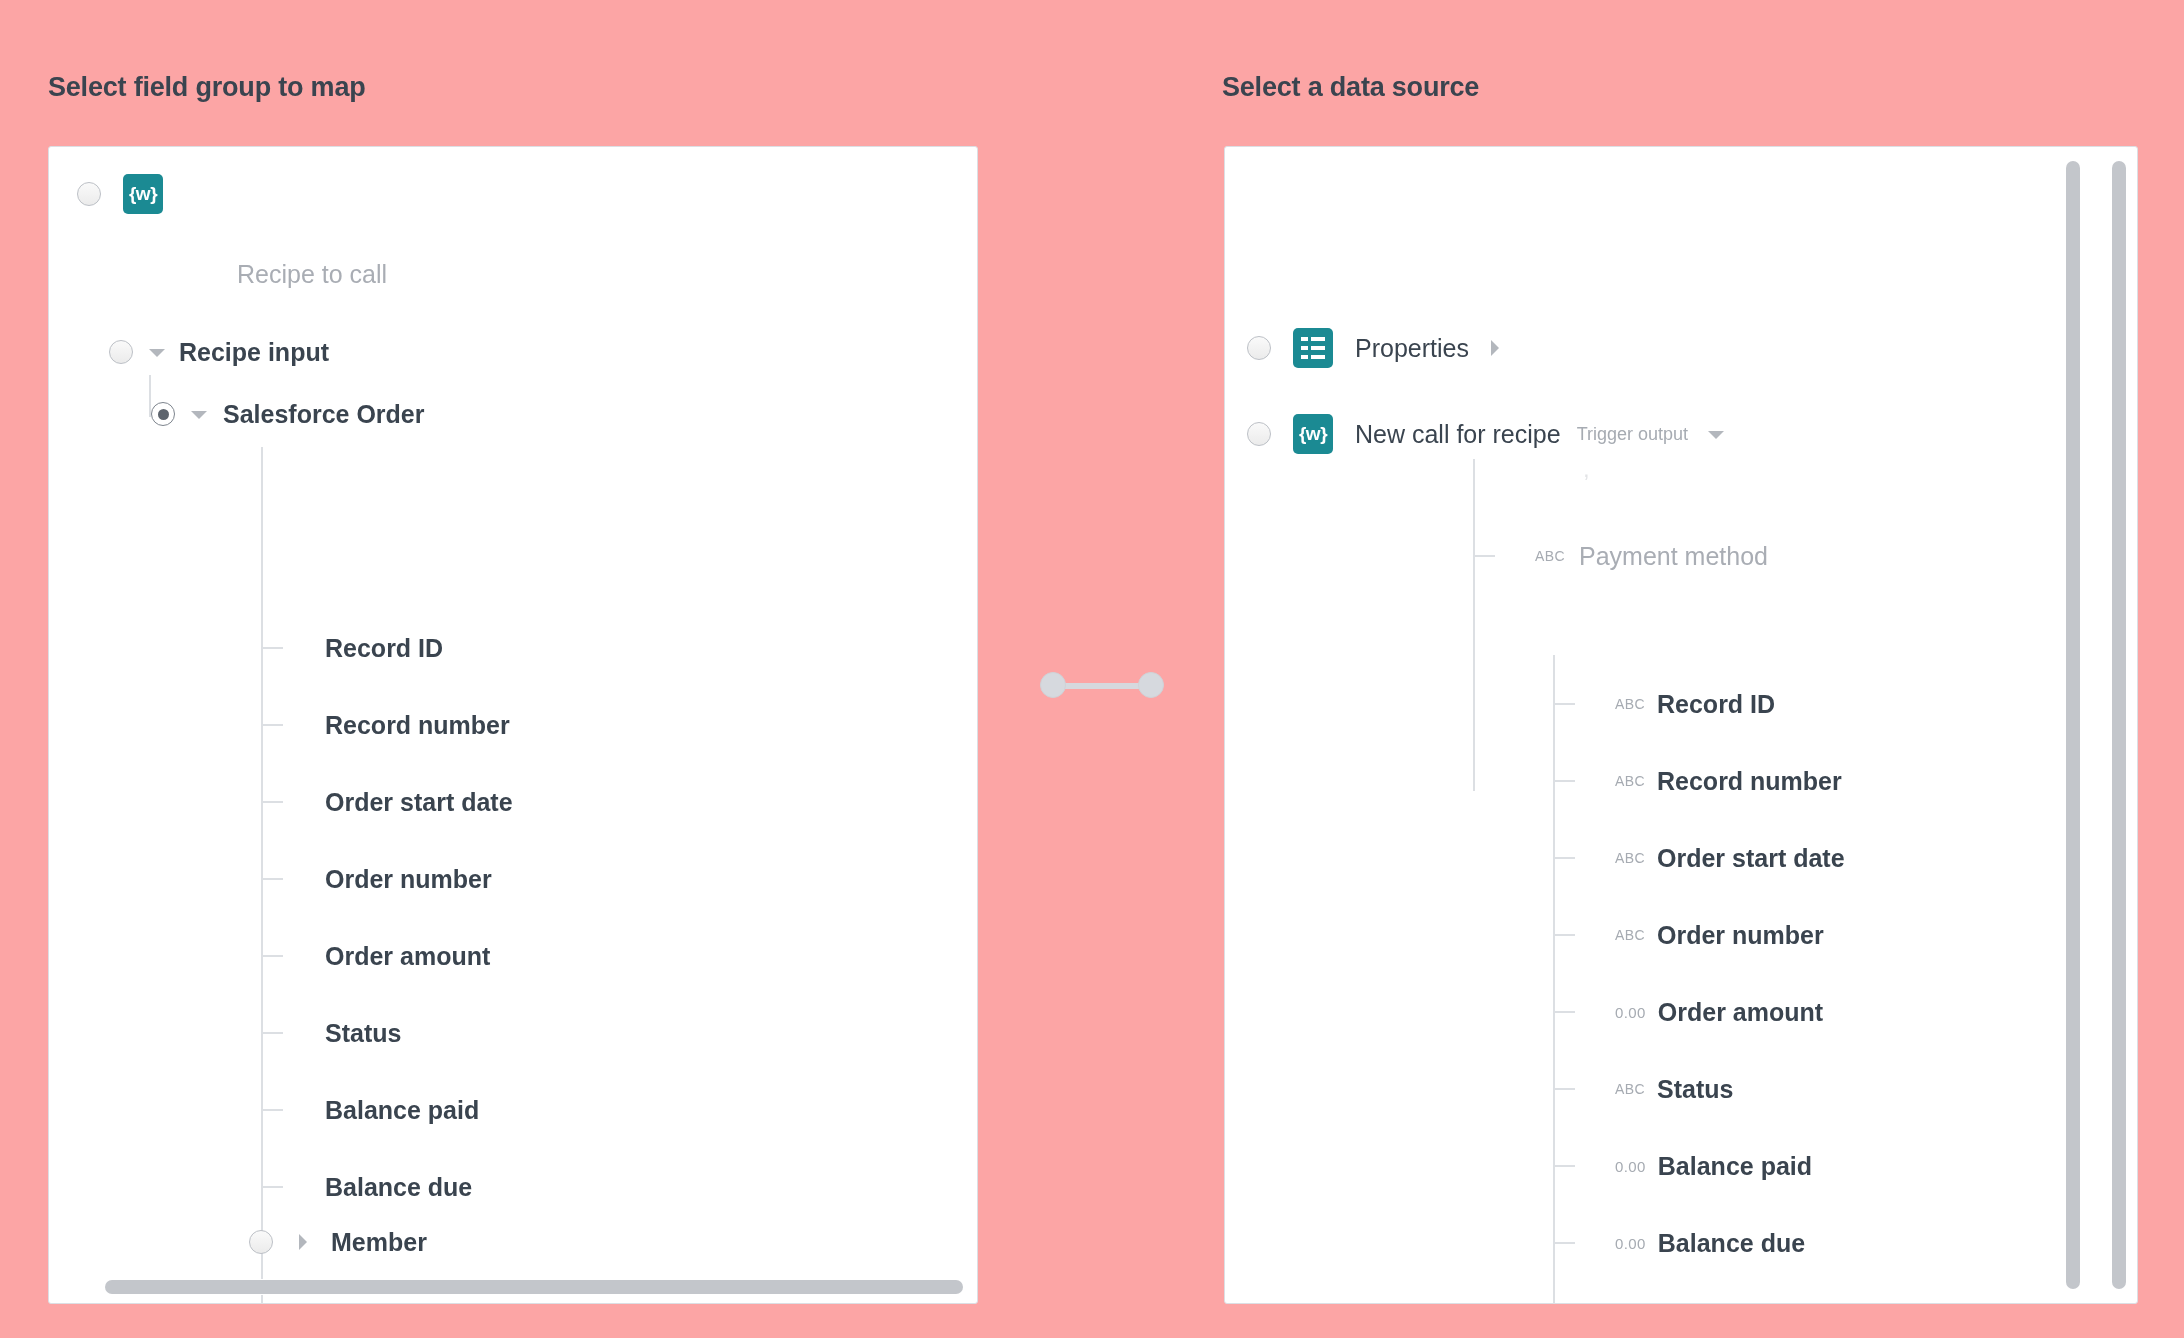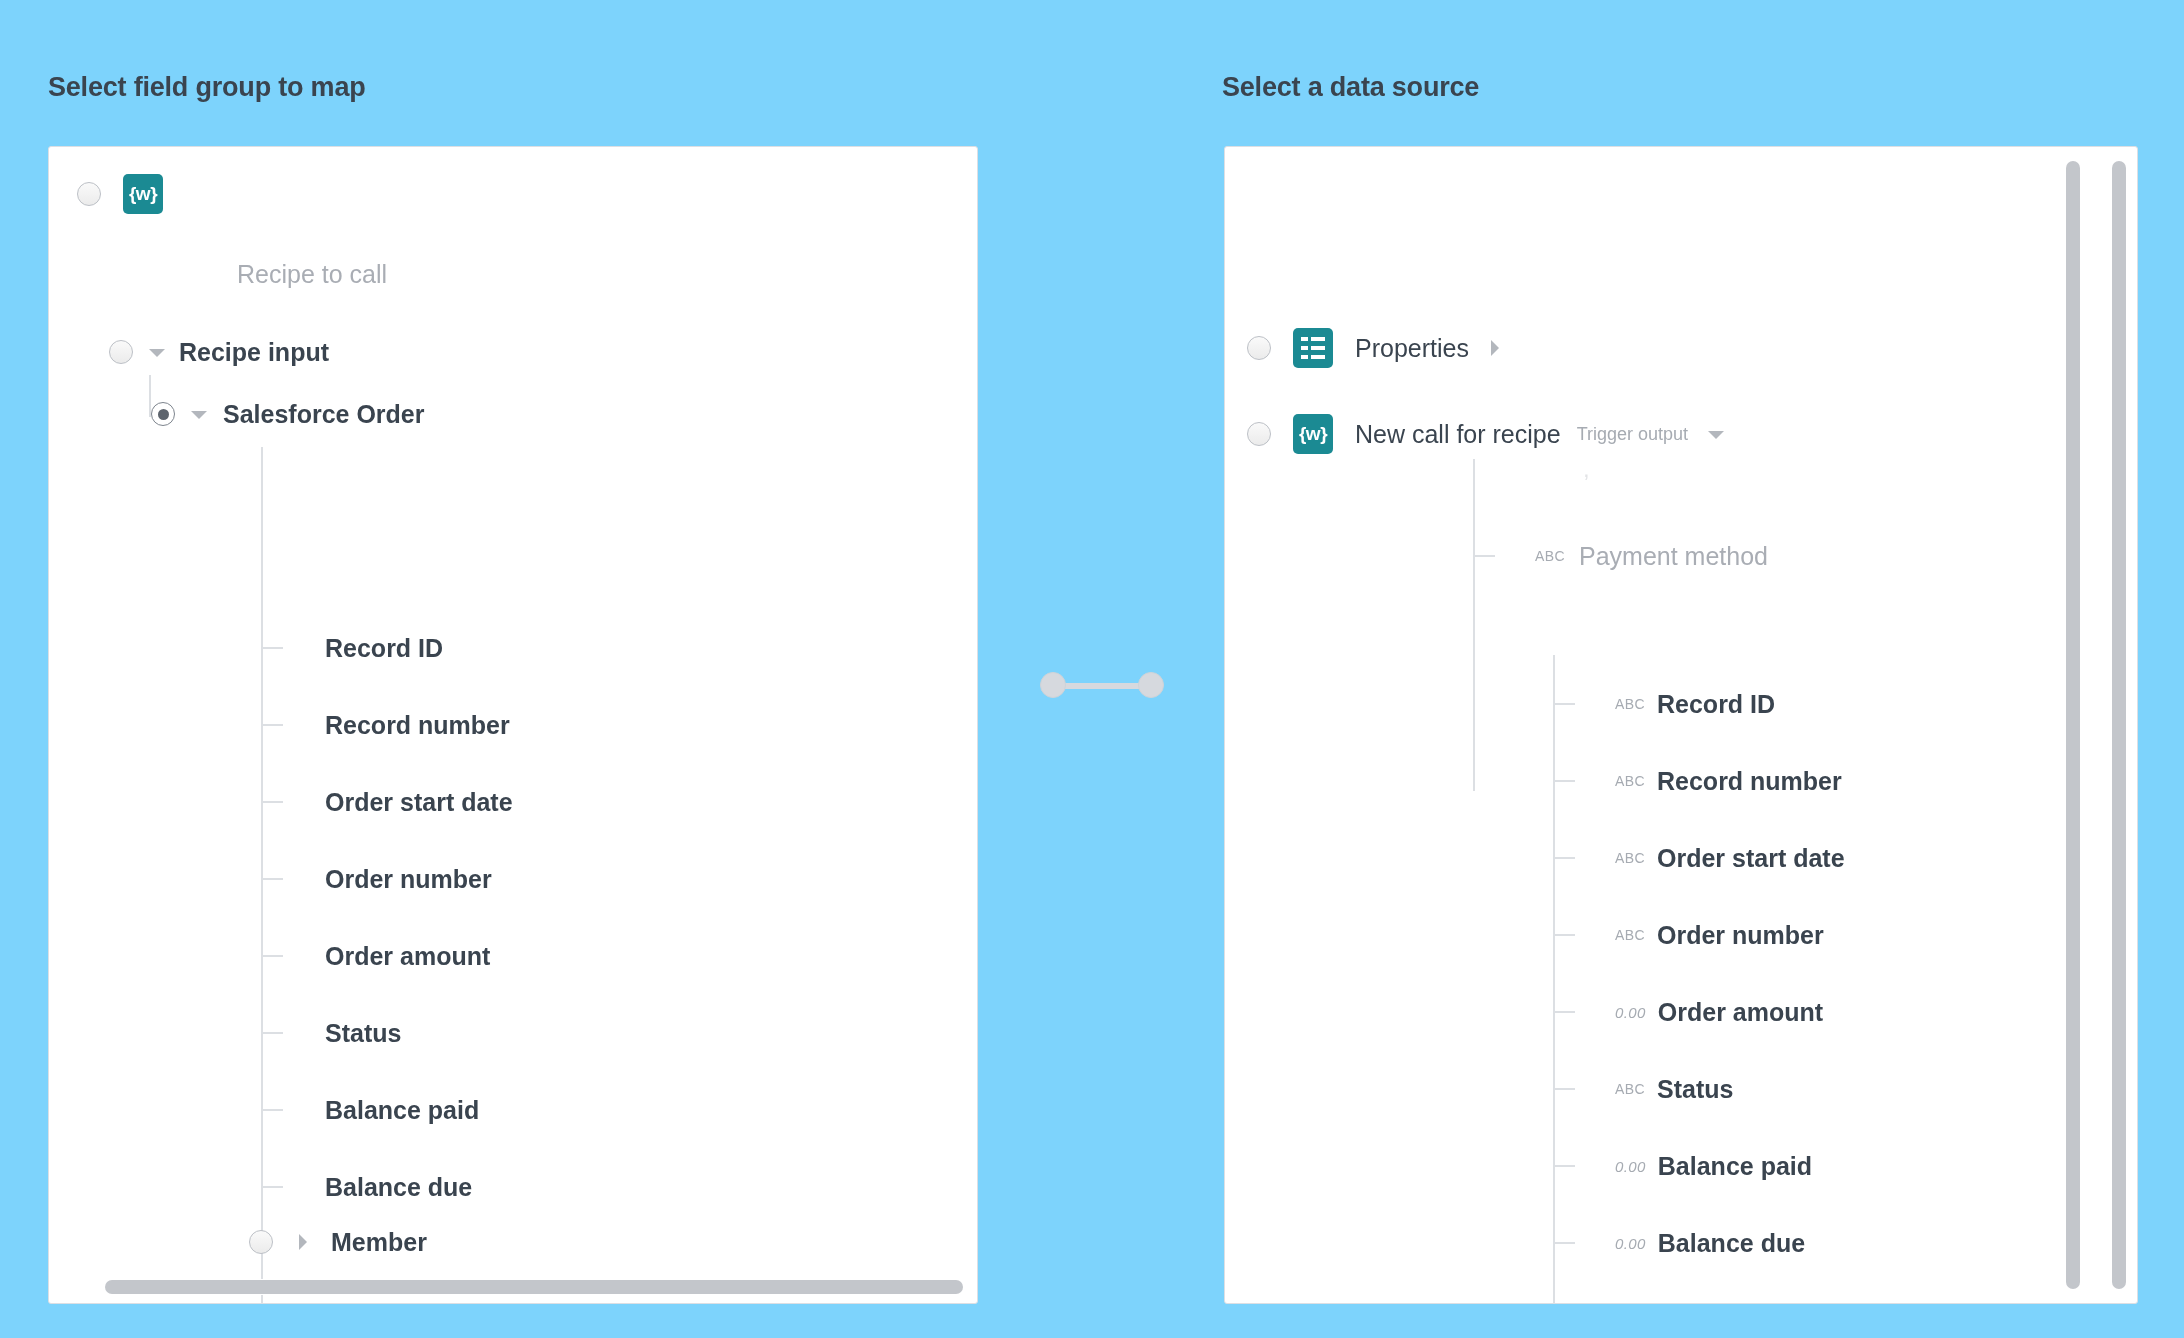--- a/index.html
+++ b/index.html
@@ -13,21 +13,21 @@
     height: 1338px;
     font-family: "Liberation Sans", sans-serif;
     color: #3d4852;
     overflow: hidden;
     position: relative;
   }
 
   .stage {
     position: absolute;
     inset: 0;
-    background: #7dd3fc;
+    background: #fca5a5;
   }
 
   
   .col-title {
     position: absolute;
     font-size: 27px;
     font-weight: bold;
     color: #3a444f;
     letter-spacing: -0.2px;
     white-space: nowrap;
@@ -182,21 +182,21 @@
   
   .type-badge {
     font-size: 15px;
     color: #a6abb2;
     letter-spacing: 0.4px;
     flex: 0 0 auto;
     white-space: nowrap;
     font-family: "Liberation Sans", sans-serif;
   }
   .type-badge.abc { text-transform: uppercase; font-size: 14px; }
-  .type-badge.num { font-size: 15px; font-style: italic; }
+  .type-badge.num { font-size: 15px; }
 
   
   .trigger-tag {
     font-size: 18px;
     color: #a6abb2;
     flex: 0 0 auto;
     white-space: nowrap;
   }
 
   

